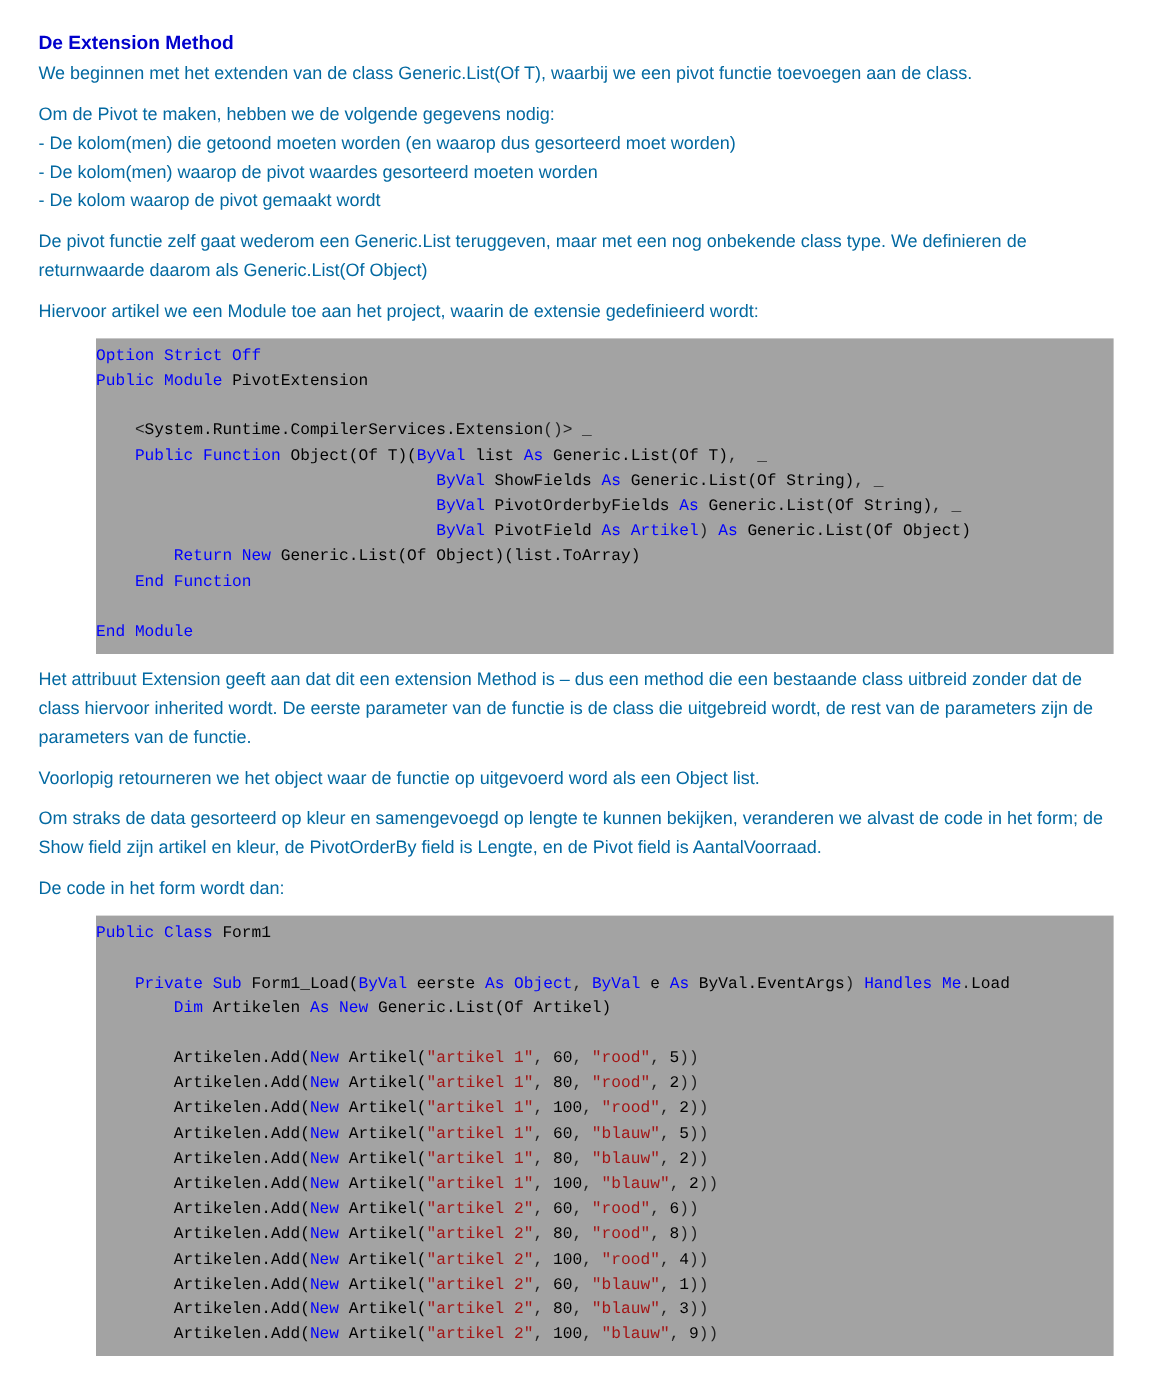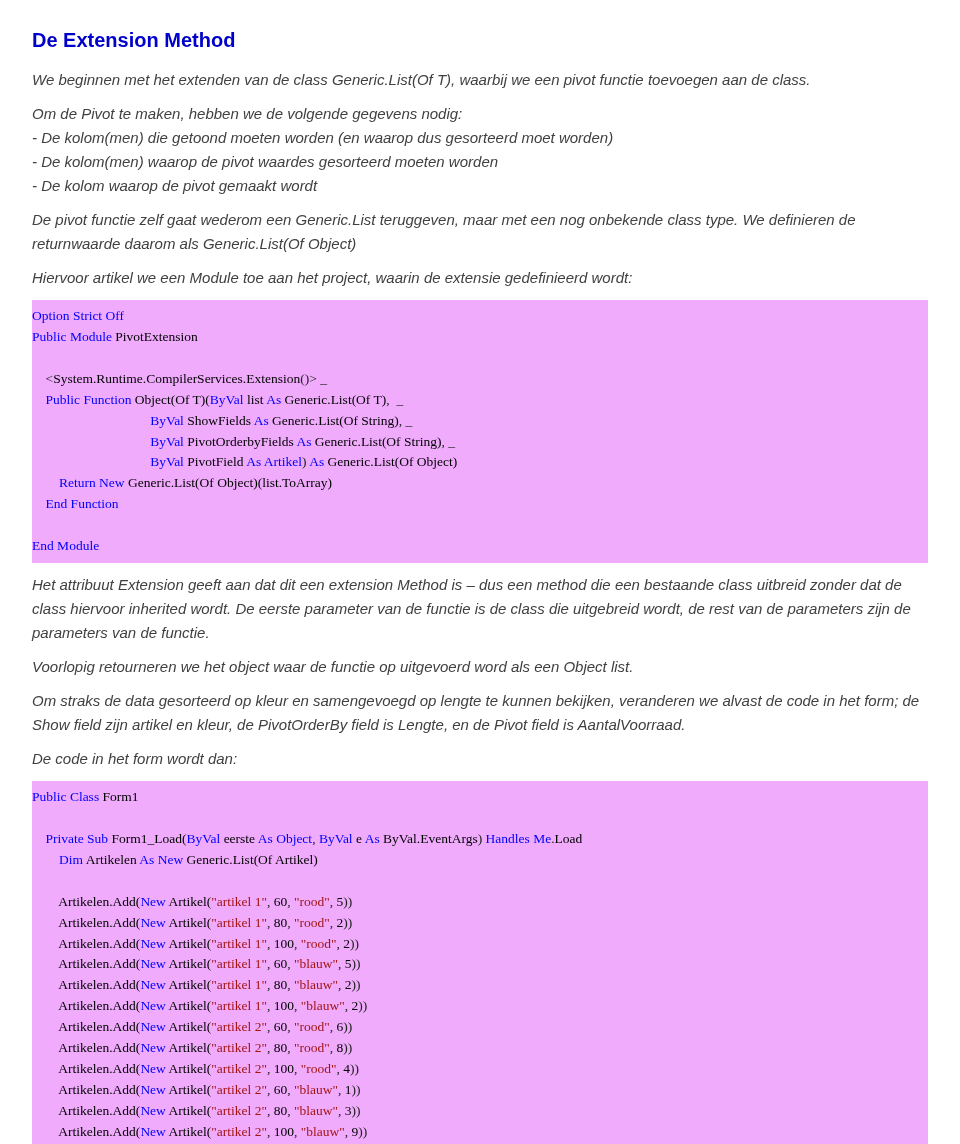--- a/index.html
+++ b/index.html
@@ -6,38 +6,38 @@
     body {
       background: #ffffff;
       font-family: Arial, sans-serif;
       font-size: 15px;
       color: #222;
       padding: 24px 32px;
       line-height: 1.6;
     }
     h1 {
       color: #0000cc;
-      font-size: 20px;
+      font-size: 16px;
       font-weight: bold;
-      margin-bottom: 12px;
+      margin-bottom: 0;
     }
     p {
       margin-bottom: 10px;
-      color: #404040;
-      font-style: italic;
+      color: #0369a1;
     }
     .code-block {
-      font-family: Liberation Serif, serif;
+      font-family: Liberation Mono, monospace;
       font-size: 13.5px;
-      background: #f0abfc;
+      background: #a3a3a3;
       padding: 6px 0 6px 0;
       margin-bottom: 10px;
       line-height: 1.55;
       white-space: pre;
       overflow-x: auto;
+      margin-left: 48px;
     }
     .kw { color: #0000ff; }   
     .str { color: #a31515; }   
     .id { color: #000000; }
   </style>
 </head>
 <body>
 
 <h1>De Extension Method</h1>
 

